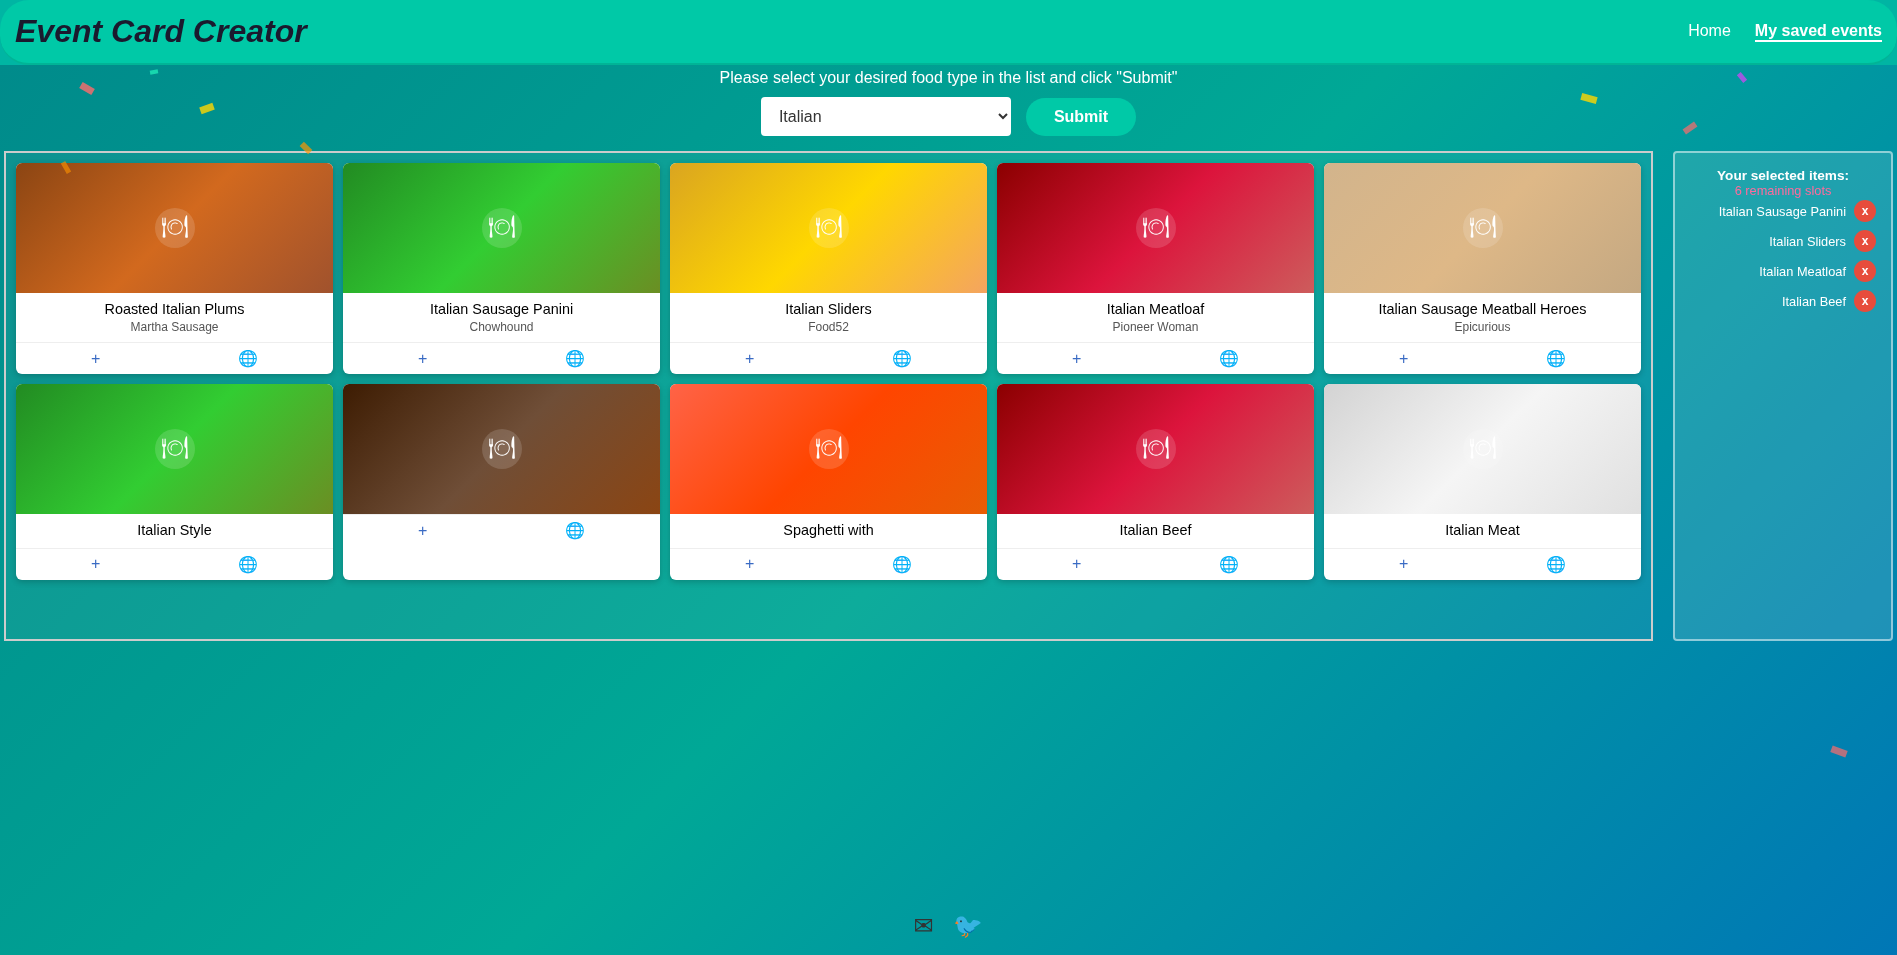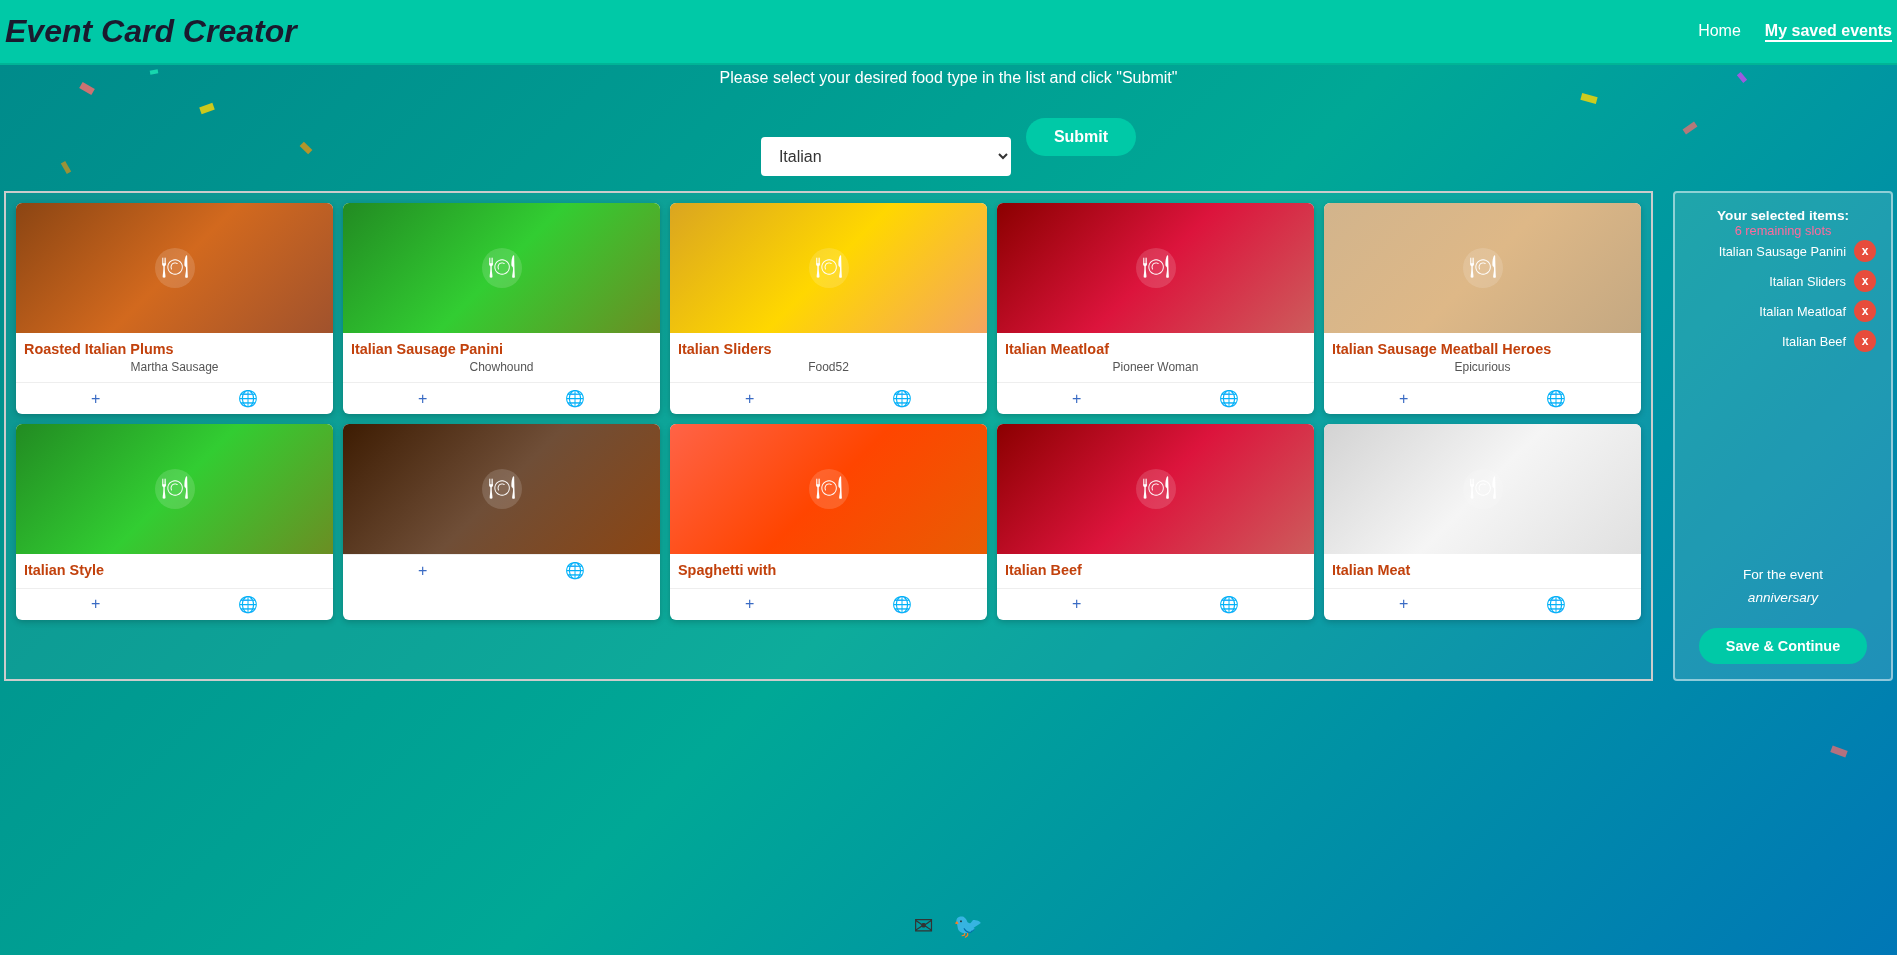--- a/index.html
+++ b/index.html
@@ -10,23 +10,24 @@
       overflow-x: hidden;
       position: relative;
     }
 
     
     .header {
       background: #00c9a7;
       display: flex;
       align-items: center;
       justify-content: space-between;
-      padding: 10px 5px;
+      padding: 10px 15px;
       height: 65px;
       border-bottom: 2px solid rgba(0,0,0,0.1);
+      border-radius: 29px;
     }
     .header-title {
       font-size: 2rem;
       font-weight: 900;
       color: #1a1a2e;
       font-style: italic;
     }
     .header-nav {
       display: flex;
       gap: 24px;
@@ -69,21 +70,20 @@
     }
     .food-select {
       width: 250px;
       padding: 10px 14px;
       font-size: 1rem;
       border: none;
       border-radius: 4px;
       outline: none;
       background: white;
       color: #333;
-      margin-top: 40px;
     }
     .submit-btn {
       background: #00c9a7;
       color: white;
       border: none;
       padding: 10px 28px;
       border-radius: 25px;
       font-size: 1rem;
       font-weight: bold;
       cursor: pointer;
@@ -131,22 +131,23 @@
       color: #666;
     }
     .card-body {
       padding: 8px;
       flex: 1;
       display: flex;
       flex-direction: column;
     }
     .card-title {
       font-size: 0.9rem;
-      font-weight: bold;
-      color: #c2410c;
+      font-weight: normal;
+      text-align: center;
+      color: #000000;
       line-height: 1.2;
     }
     .card-source {
       font-size: 0.75rem;
       color: #555;
       text-align: center;
       margin-top: 2px;
     }
     .card-actions {
       display: flex;
@@ -484,25 +485,20 @@
           <div class="selected-item">
             <div class="selected-item-label">Italian Meatloaf</div>
             <button class="remove-btn">x</button>
           </div>
           <div class="selected-item">
             <div class="selected-item-label">Italian Beef</div>
             <button class="remove-btn">x</button>
           </div>
         </div>
 
-      <div style="margin-top:auto; width:100%; display:flex; flex-direction:column; align-items:center; gap:8px; padding-top:20px;">
-        <div class="sidebar-event-label">For the event</div>
-        <div class="sidebar-event-name">anniversary</div>
-        <button class="save-continue-btn">Save &amp; Continue</button>
-      </div>
     </div>
 
   </div>
 
   <div class="footer-icons" style="position:absolute;bottom:5px;left:50%;transform:translateX(-50%);">
     <span class="footer-icon">✉</span>
     <span class="footer-icon">🐦</span>
   </div>
 
 </div>

